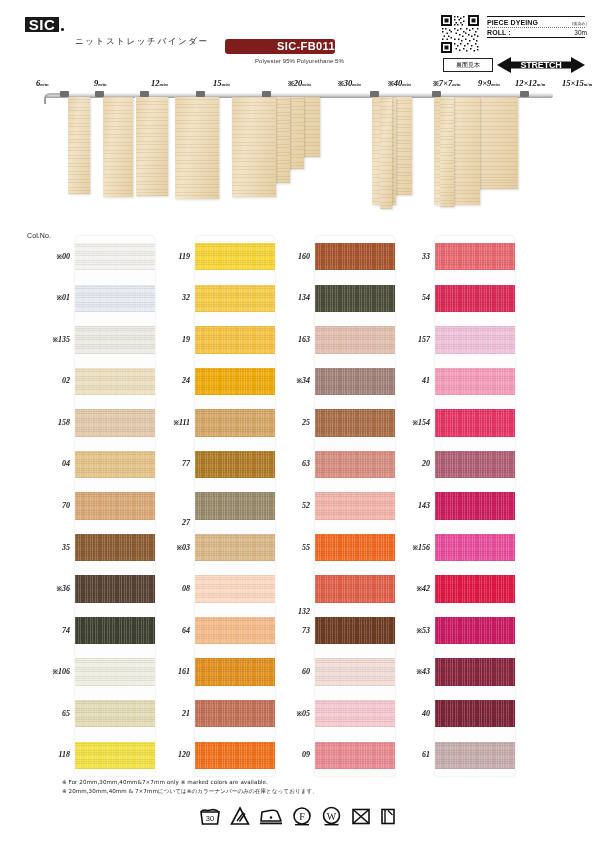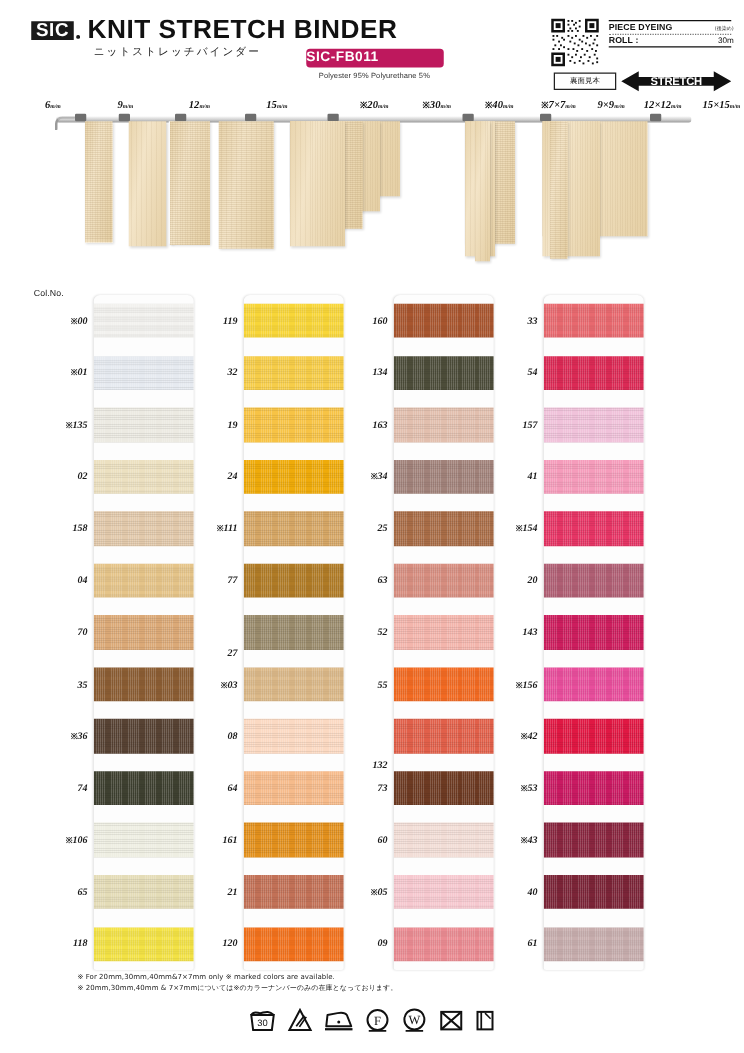--- a/index.html
+++ b/index.html
@@ -27,24 +27,24 @@
     font-size:21px;font-weight:bold;letter-spacing:.4px;
     font-family:"Liberation Sans",sans-serif;color:#111;
     white-space:nowrap;
   }
   .title-jp{
     position:absolute;left:75px;top:36px;
     font-size:8.5px;letter-spacing:1.6px;color:#222;white-space:nowrap;
     font-family:"DejaVu Sans",sans-serif;
   }
   .code-badge{
-    position:absolute;left:245px;top:39px;width:110px;height:15px;
-    background:#be185d;border-radius:3px;color:#fff;
+    position:absolute;left:225px;top:39px;width:110px;height:15px;
+    background:#7f1d1d;border-radius:3px;color:#fff;
     font-size:11px;font-weight:bold;letter-spacing:.4px;
-    text-align:left;line-height:15px;
+    text-align:right;line-height:15px;
   }
   .composition{
     position:absolute;left:237px;top:58px;width:125px;
     font-size:6px;text-align:center;color:#333;letter-spacing:.1px;
     white-space:nowrap;
   }
 
   
   .qr{position:absolute;left:440px;top:14px;width:40px;height:40px;background:#fff;}
   .qr svg{display:block;}
@@ -137,21 +137,20 @@
   .care svg{display:block;}
 </style>
 </head>
 <body>
 
 <div class="page">
 
   <div class="hdr">
     <div class="sic-logo">SIC</div>
     <div class="sic-dot"></div>
-    <div class="title-en">KNIT STRETCH BINDER</div>
     <div class="title-jp">ニットストレッチバインダー</div>
     <div class="code-badge">SIC-FB011</div>
     <div class="composition">Polyester 95% Polyurethane 5%</div>
 
     <div class="qr">
       <svg width="40" height="40" viewBox="0 0 40 40">
         <rect width="40" height="40" fill="#fff"></rect>
         <g fill="#111">
           <rect x="1" y="1" width="11" height="11"></rect>
             <rect x="3" y="3" width="7" height="7" fill="#fff"></rect>

